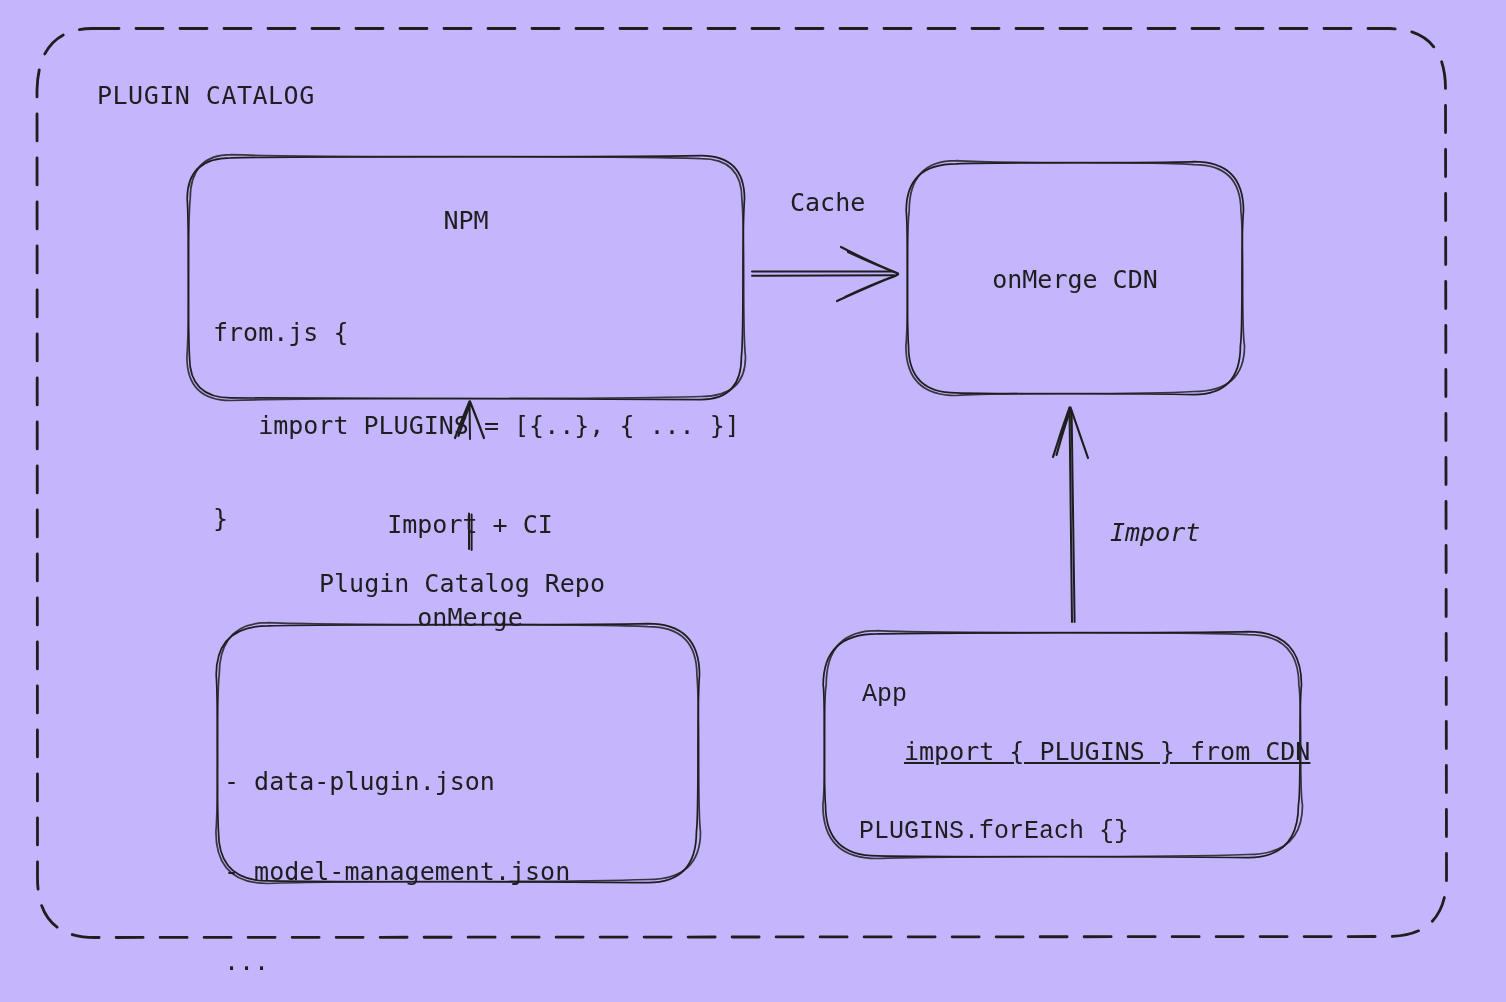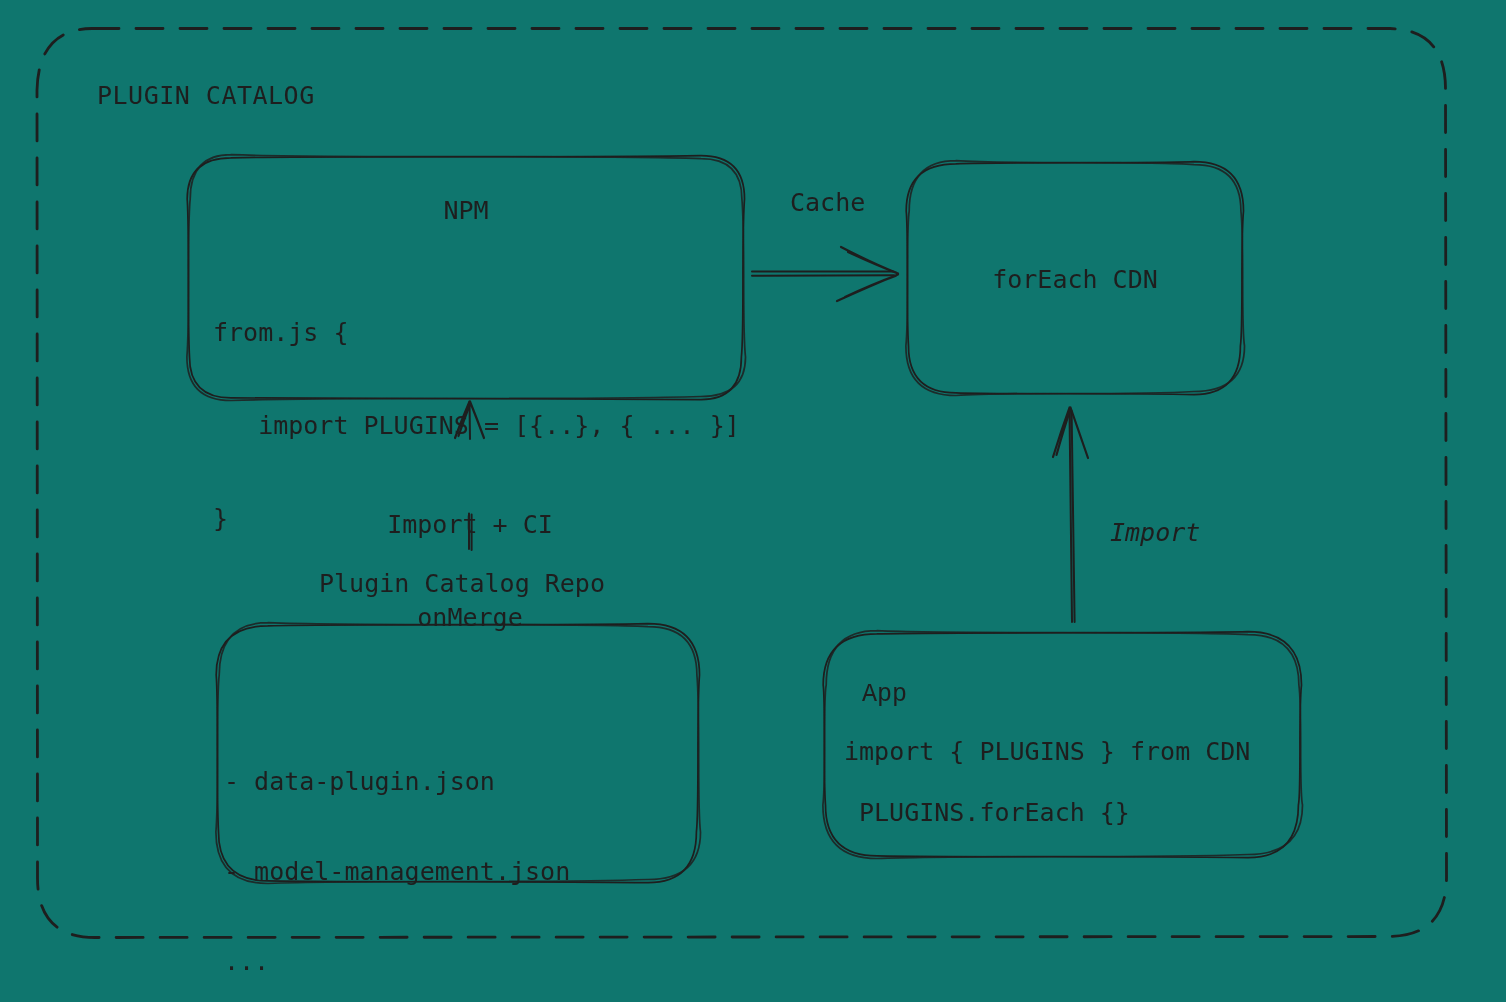--- a/index.html
+++ b/index.html
@@ -1,39 +1,39 @@
 <!DOCTYPE html>
 <html><head>
 <meta charset="utf-8">
 <style>
   html,body{margin:0;padding:0;background:#ffffff;}
   .canvas{
     position:relative;
     width:1506px;height:1002px;
-    background:#0f766e;
+    background:#c4b5fd;
     font-family:"DejaVu Sans Mono","Liberation Mono",monospace;
     color:#1e1e1e;
     overflow:hidden;
   }
   svg.shape-layer{position:absolute;left:0;top:0;width:1506px;height:1002px;}
   svg.shape-layer path{fill:none;stroke:#1e1e1e;stroke-linecap:round;stroke-linejoin:round;}
   .txt{position:absolute;font-size:25px;line-height:30px;white-space:pre;font-weight:500;}
   .center{text-align:center;}
   .diagram-title{letter-spacing:0.5px;}
-  .npm-title{left:189px;top:196px;width:554px;}
+  .npm-title{left:189px;top:206px;width:554px;}
   .npm-code{left:213px;top:255px;line-height:31px;}
   .cdn-title{left:908px;top:265px;width:334px;}
   .cache-label{left:790px;top:188px;}
   .build-label{left:470px;top:447px;transform:translateX(-50%);line-height:31px;}
   .repo-title{left:289px;top:569px;margin-left:30px;}
   .repo-files{left:224px;top:707px;}
   .import-label{left:1110px;top:518px;font-style:italic;}
   .app-title{left:862px;top:680px;font-family:Liberation Mono, monospace;}
-  .app-code1{left:844px;top:737px;}
-  .app-code2{left:859px;top:798px;}
+  .app-code1{left:904px;top:737px;text-decoration:underline;}
+  .app-code2{left:859px;top:817px;font-family:Liberation Mono, monospace;}
   .page-title{left:97px;top:81px;}
 </style>
 </head>
 <body>
 
 <div class="canvas">
 
   <svg class="shape-layer" viewBox="0 0 1506 1002">
 
     <path d="M 92 28.5 L 1390 28.5 Q 1446 30 1445.5 90 L 1446.5 878 Q 1446 936.5 1388 936.5 L 96 937.5 Q 37.5 938 37.5 878 L 37 90 Q 38.5 29 92 28.5" stroke-width="2.8" stroke-dasharray="27 17"></path>
@@ -69,21 +69,21 @@
 
   <div class="txt npm-title center">NPM</div>
   <div class="txt npm-code">
     <div>from.js {</div>
     <div>   import PLUGINS = [{..}, { ... }]</div>
     <div>}</div>
   </div>
 
   <div class="txt cache-label">Cache</div>
 
-  <div class="txt cdn-title center">forEach CDN</div>
+  <div class="txt cdn-title center">onMerge CDN</div>
 
   <div class="txt build-label center">
     <div>Import + CI</div>
     <div>onMerge</div>
   </div>
 
   <div class="txt repo-title">Plugin Catalog Repo</div>
   <div class="txt repo-files">
     <div>- data-plugin.json</div>
     <div>- model-management.json</div>

